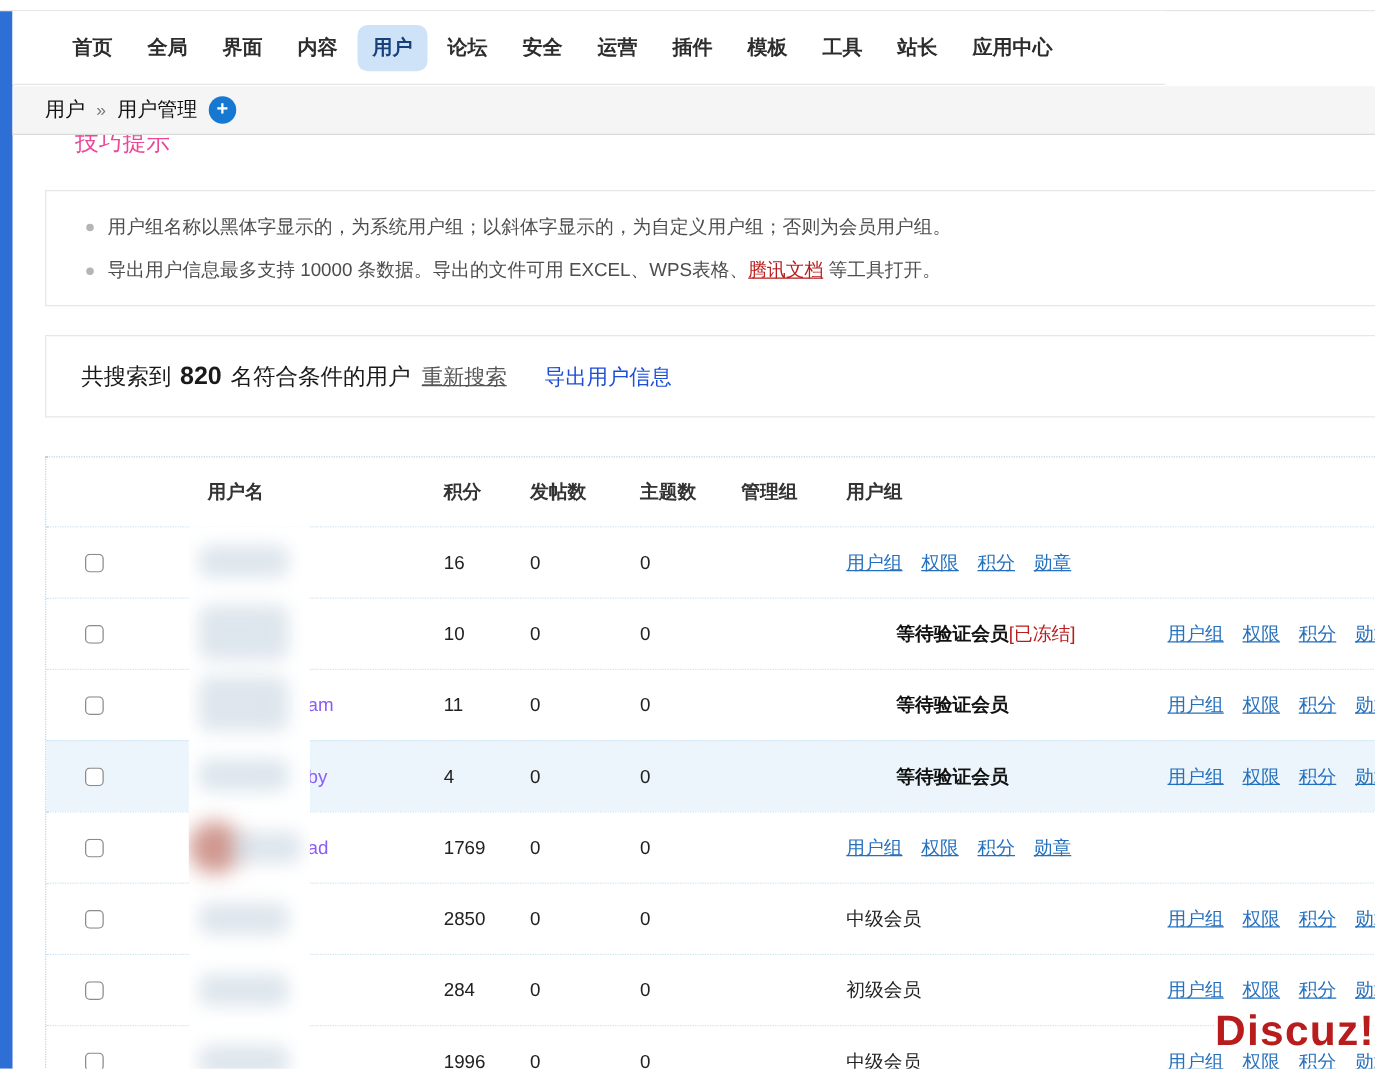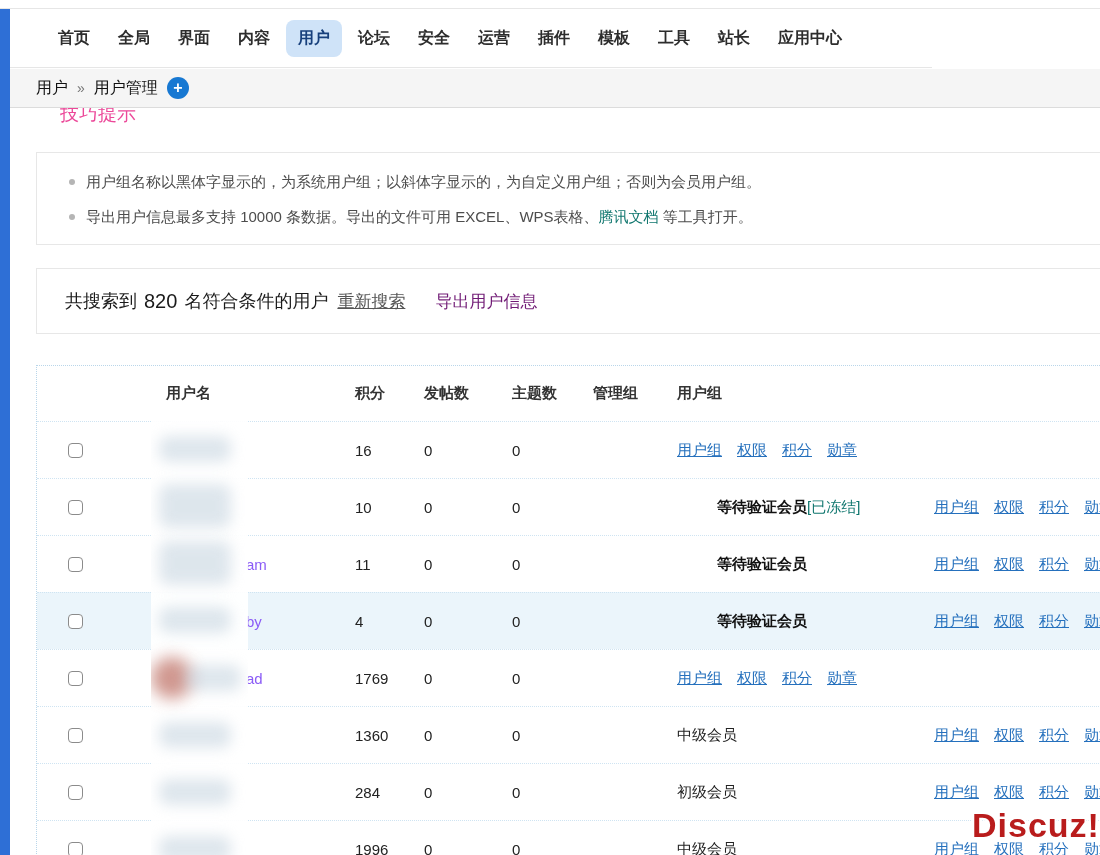--- a/index.html
+++ b/index.html
@@ -39,47 +39,47 @@
 
   
   .tips-heading { position:absolute; left:60px; top:101px; z-index:1;
     font-size:19px; color:#ec4899; }
   .tips-box { position:absolute; left:36px; top:152px; width:1120px; height:93px;
     border:1px solid #e7e7e7; background:#fff; padding:19px 0 0 32px; z-index:1; }
   .tip-row { display:flex; align-items:flex-start; gap:11px; margin-bottom:15px;
     font-size:15px; color:#4d4d4d; line-height:20px; }
   .tip-bullet { width:6px; height:6px; border-radius:50%; background:#b5b5b5;
     margin-top:7px; flex:none; }
-  .tip-link { color:#0f766e; }
+  .tip-link { color:#b91c1c; text-decoration:underline; }
 
   
   .search-box { position:absolute; left:36px; top:268px; width:1120px; height:66px;
     border:1px solid #e7e7e7; background:#fff; z-index:1;
     display:flex; align-items:center; padding-left:28px; font-size:18px; color:#1a1a1a; }
-  .count { font-weight:400; font-size:20px; margin:0 7px; }
+  .count { font-weight:700; font-size:20px; margin:0 7px; }
   .research-link { color:#555; text-decoration:underline; margin-left:9px; font-size:17px; }
-  .export-link { color:#701a75; margin-left:30px; font-size:17px; }
+  .export-link { color:#1d4ed8; margin-left:30px; font-size:17px; }
 
   
   .table-box { position:absolute; left:36px; top:365px; width:1120px; height:625px;
     border:1px dotted #b9d6ea; background:#fff; z-index:1; }
   .thead, .trow { display:grid;
     grid-template-columns:120px 189px 69px 88px 81px 84px 257px 1fr;
     align-items:center; }
   .thead { height:55px; font-weight:700; font-size:15px; color:#333; }
   .trow { height:57px; border-top:1px dotted #cfe4f2; font-size:15px; color:#222; }
   .trow.hl { background:#ebf5fb; }
   .cell { padding-left:9px; overflow:hidden; white-space:nowrap; }
   .c-check { padding-left:31px; }
   .cb { appearance:none; -webkit-appearance:none; width:15px; height:15px;
     border:1.6px solid #8b8b8b; border-radius:4px; background:#fff; cursor:pointer; display:block; }
   .frag { color:#8b5cf6; margin-left:80px; }
   .grp {}
   .grp.sys { font-weight:700; color:#111;margin-left:40px; }
-  .frozen { color:#0f766e; }
+  .frozen { color:#b91c1c; }
   .actions { display:flex; gap:15px; }
   .actions a { color:#2570bd; text-decoration:underline; white-space:nowrap; }
 
   
   .blur-band { position:absolute; left:114px; top:55px; width:97px; bottom:0;
     background:rgba(255,255,255,0.93); z-index:3; overflow:hidden; }
   .blob { position:absolute; left:8px; width:72px; height:26px; border-radius:9px;
     background:#c3d2de; opacity:.55; filter:blur(7px); }
   .blob.tall { height:44px; }
   .avatar-blob { position:absolute; left:0; top:236px; width:42px; height:42px;
@@ -239,21 +239,21 @@
         <a>积分</a>
         <a>勋章</a>
       </div>
   </div>
 
   <div class="trow">
     <div class="cell c-check">
         <input type="checkbox" class="cb" style="">
       </div>
     <div class="cell"><a class="frag"></a></div>
-    <div class="cell">1360</div>
+    <div class="cell">2850</div>
     <div class="cell">0</div>
     <div class="cell">0</div>
     <div class="cell"></div>
     <div class="cell"><span class="grp">中级会员</span><span class="frozen"></span></div>
     <div class="cell actions">
         <a>用户组</a>
         <a>权限</a>
         <a>积分</a>
         <a>勋章</a>
       </div>

